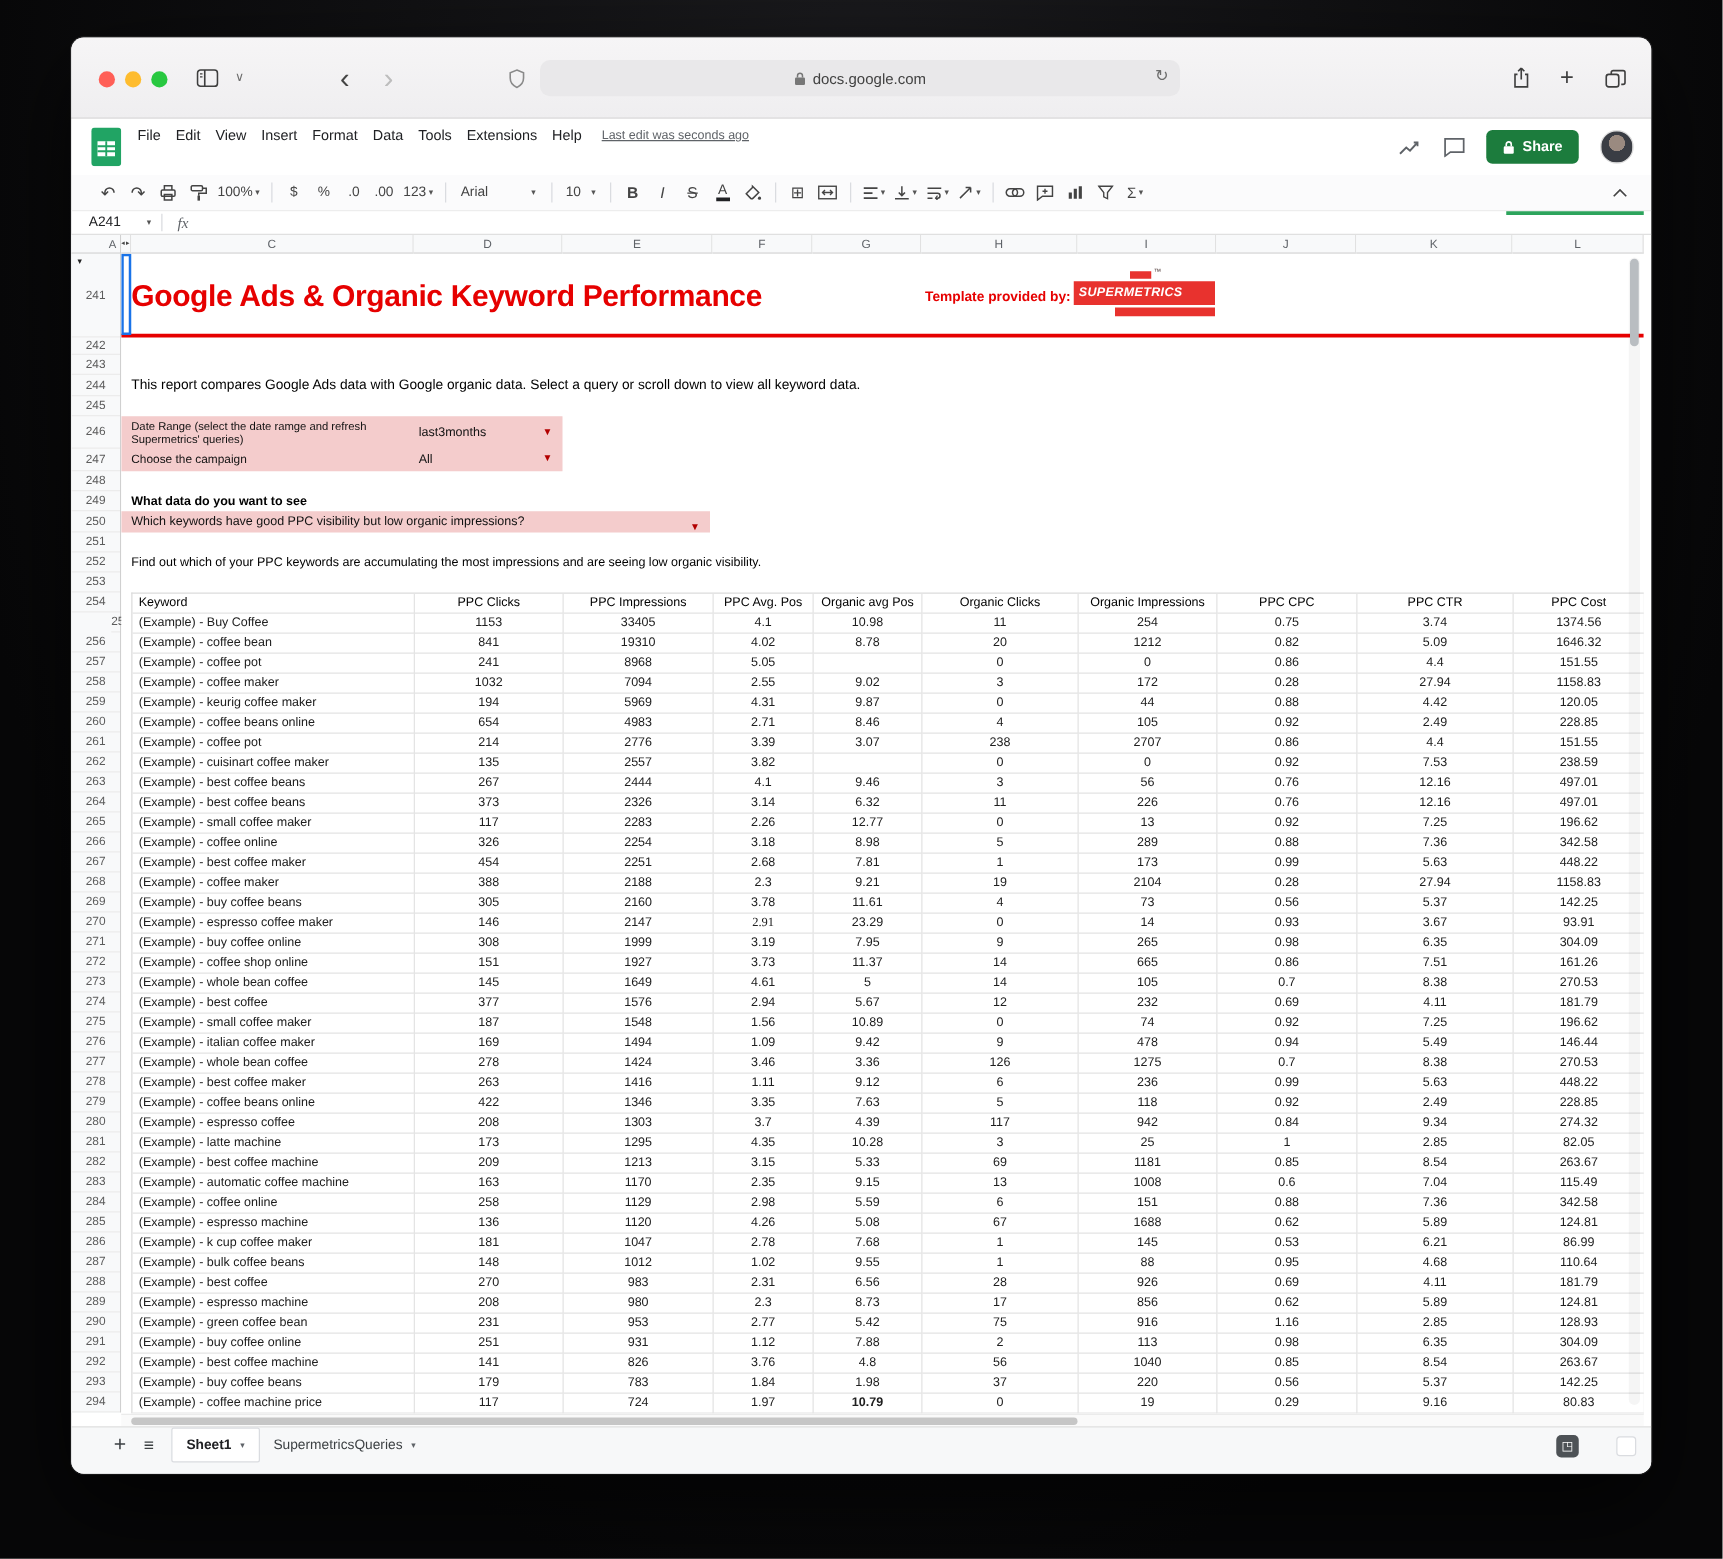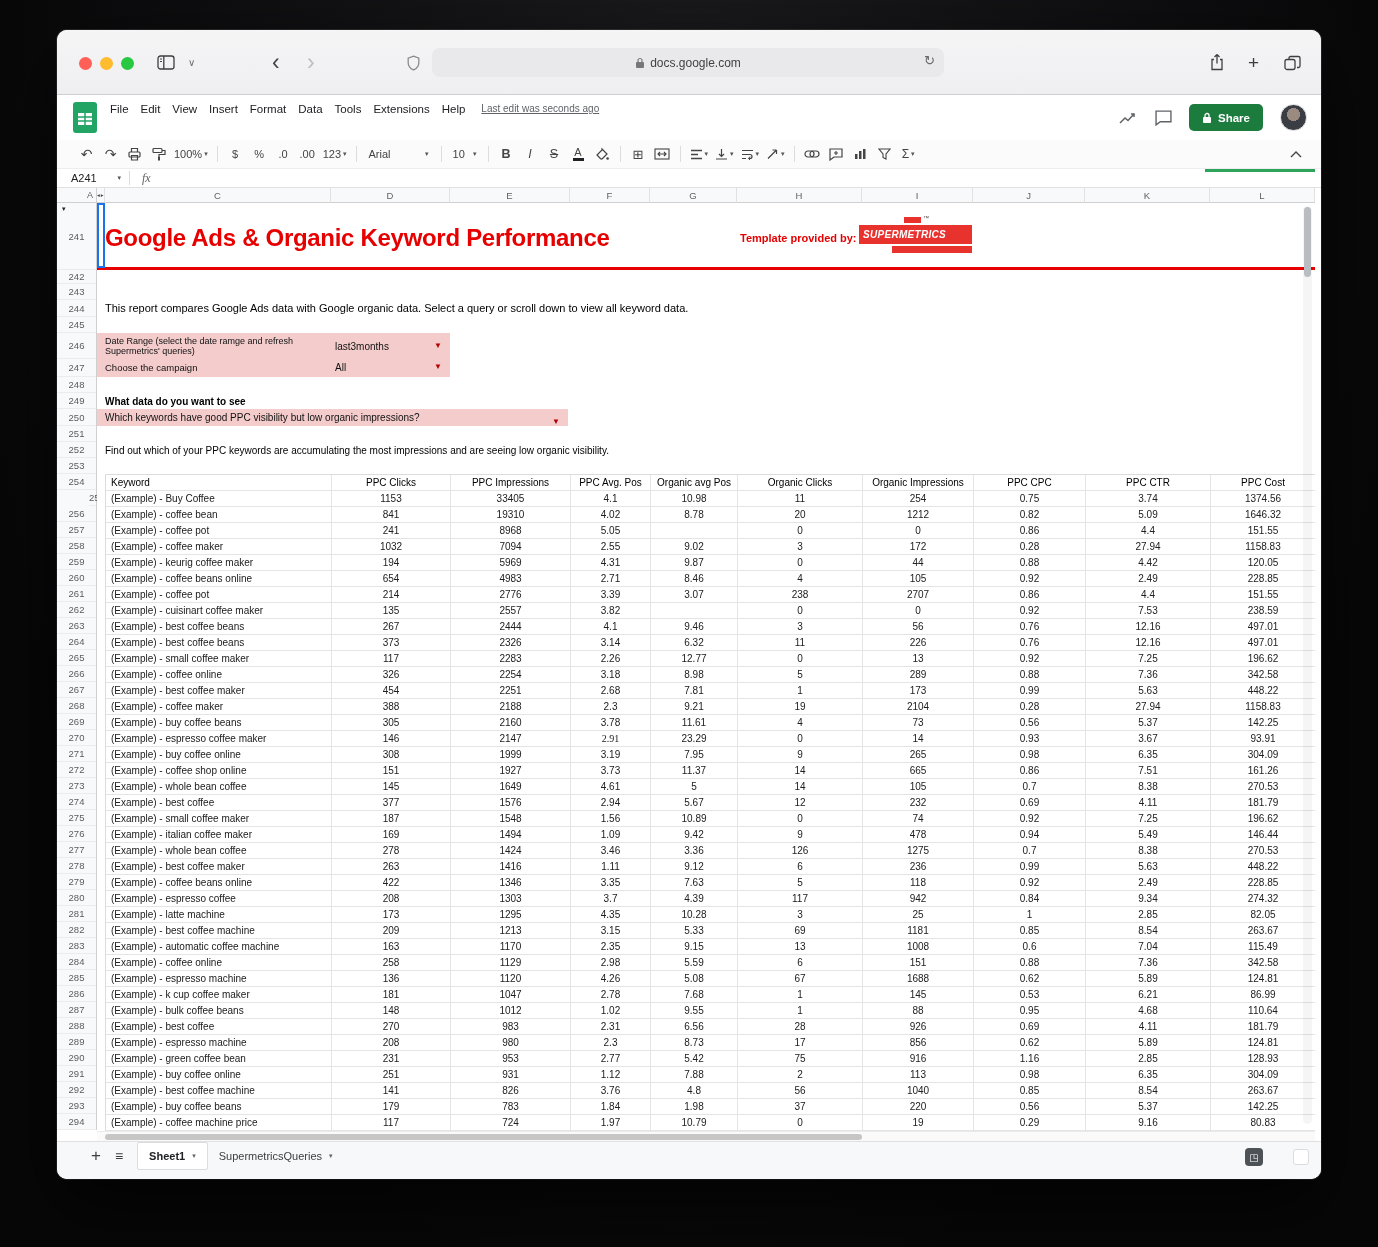--- a/index.html
+++ b/index.html
@@ -935,21 +935,21 @@
               <div class="tcell" style="width: 111px;">220</div>
               <div class="tcell" style="width: 112px;">0.56</div>
               <div class="tcell" style="width: 125px;">5.37</div>
               <div class="tcell" style="width: 105px;">142.25</div>
             </div>
             <div class="trow">
               <div class="tcell kcol" style="width: 226px;">(Example) - coffee machine price</div>
               <div class="tcell" style="width: 119px;">117</div>
               <div class="tcell" style="width: 120px;">724</div>
               <div class="tcell" style="width: 80px;">1.97</div>
-              <div class="tcell" style="width: 87px;">10.79</div>
+              <div class="tcell" style="width: 87px; font-weight: bold;">10.79</div>
               <div class="tcell" style="width: 125px;">0</div>
               <div class="tcell" style="width: 111px;">19</div>
               <div class="tcell" style="width: 112px;">0.29</div>
               <div class="tcell" style="width: 125px;">9.16</div>
               <div class="tcell" style="width: 105px;">80.83</div>
             </div>
           </div>
       </div>
 
       <div class="vscroll">

